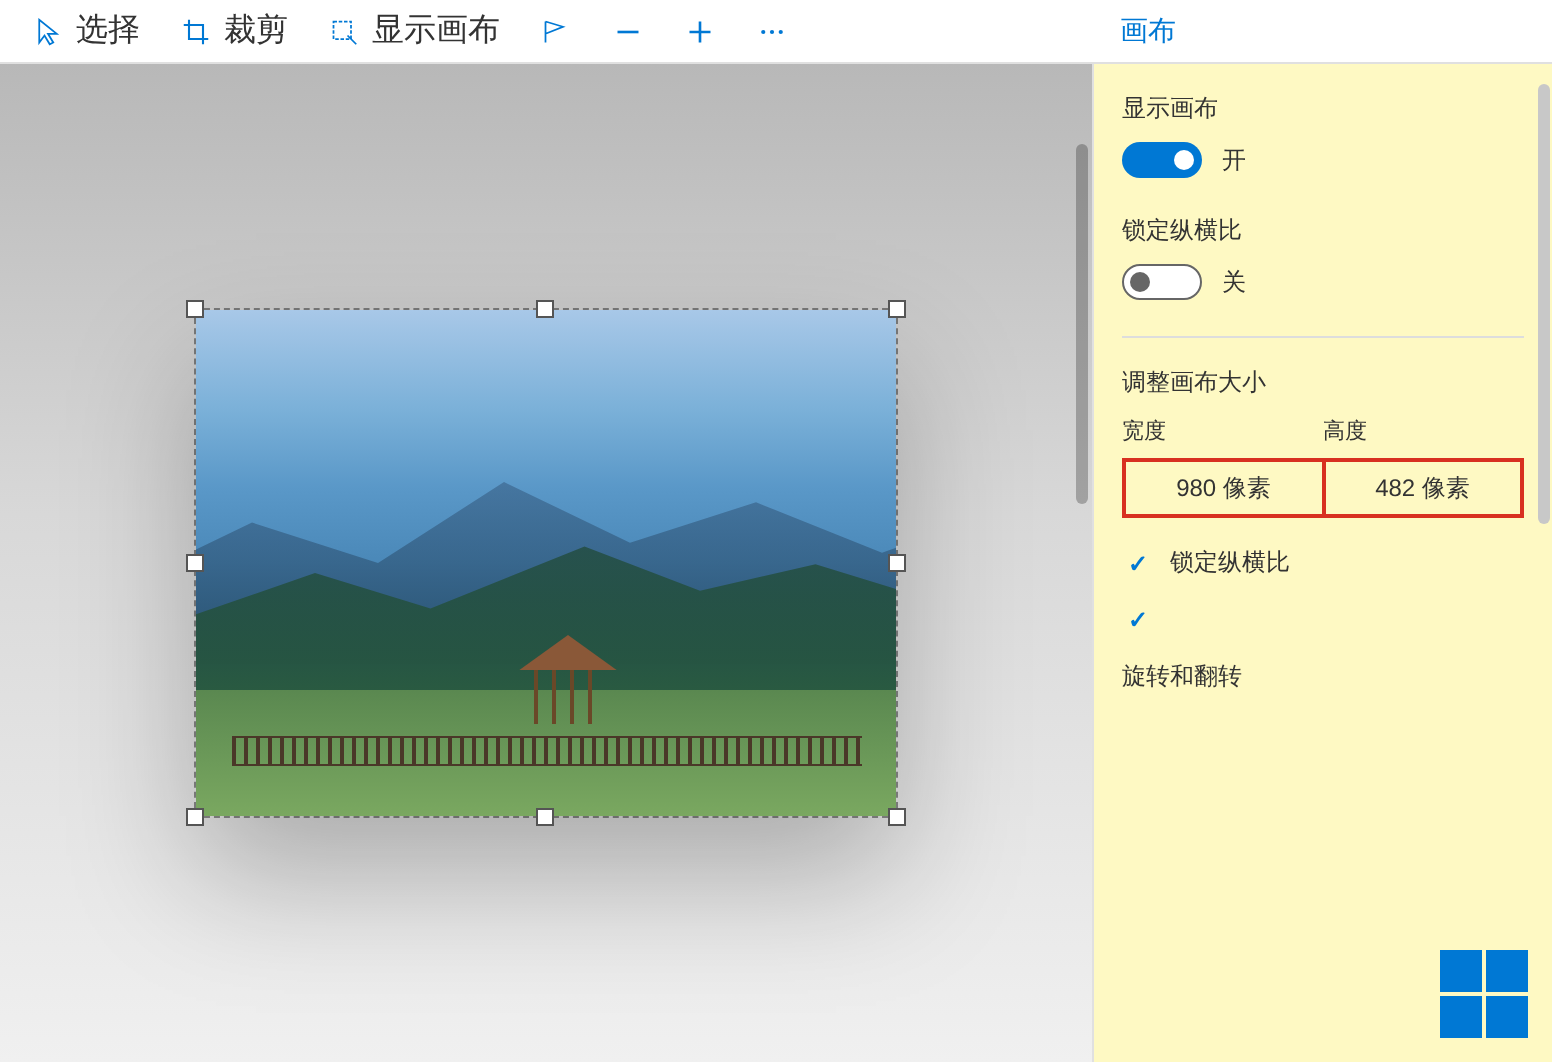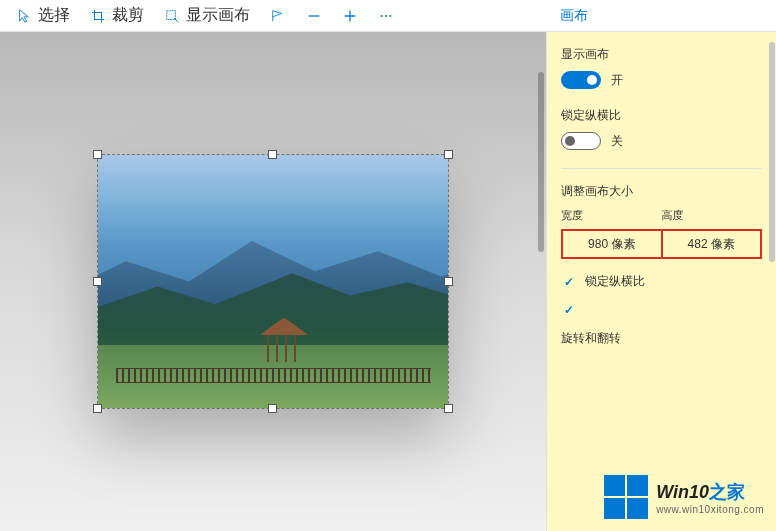--- a/index.html
+++ b/index.html
@@ -205,19 +205,13 @@
   </div>
 </div>
 
 <div class="watermark">
   <div class="wm-logo">
       <div></div>
       <div></div>
       <div></div>
       <div></div>
     </div>
-  <div class="wm-text">
-    <div class="wm-title">
-      <span>Win10</span><span class="zh">之家</span>
-    </div>
-    <div class="wm-url">www.win10xitong.com</div>
-  </div>
 </div>
 
 </body></html>

